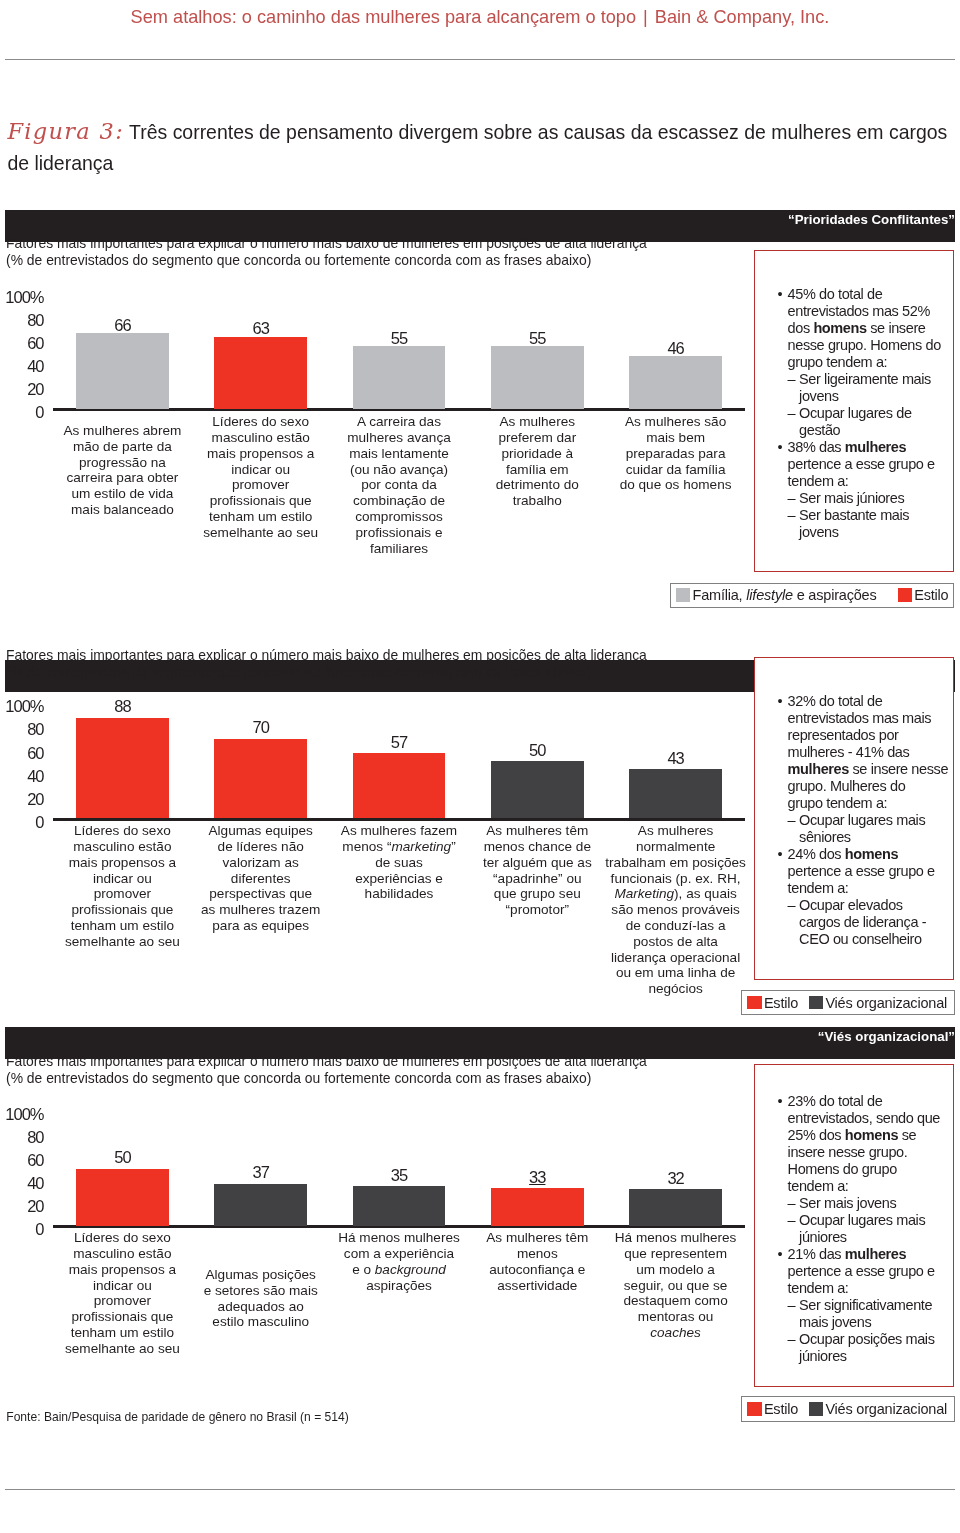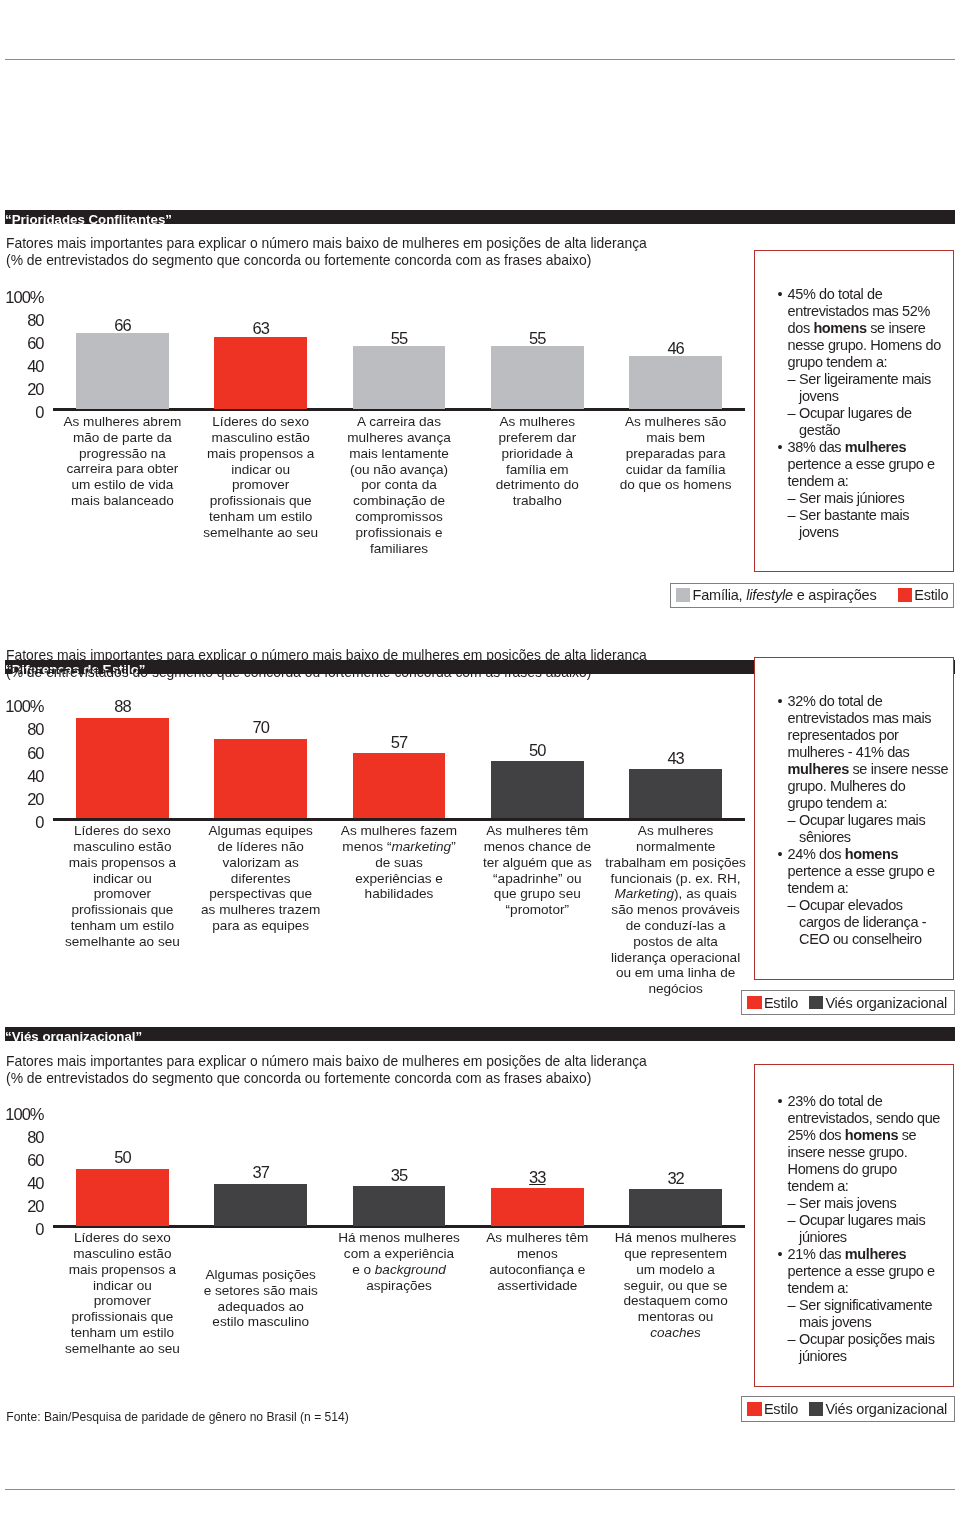--- a/index.html
+++ b/index.html
@@ -10,22 +10,22 @@
   
   .runhead{position:absolute;left:0;top:5.6px;width:960px;text-align:center;color:#c0504d;
            font-size:18.2px;line-height:22px;white-space:nowrap;}
   .runhead .sep{display:inline-block;padding:0 7px;}
   .rule{position:absolute;left:5px;top:59.2px;width:950px;height:1.3px;background:#8b8b8b;}
   
   .figwrap{position:absolute;left:7.4px;top:116px;width:950px;}
   .figtitle{font-size:19.45px;line-height:31px;color:#231f20;font-weight:normal;}
   .figno{color:#c0504d;font-family:"DejaVu Serif",serif;font-style:italic;font-size:22.5px;letter-spacing:1.3px;}
   
-  .blackbar{position:absolute;left:5px;width:950px;height:14px;background:#231f20;
-            color:#fff;font-size:13.3px;font-weight:bold;line-height:20.4px;text-align:left;}
+  .blackbar{position:absolute;left:5px;width:950px;height:32px;background:#231f20;
+            color:#fff;font-size:13.3px;font-weight:bold;line-height:20.4px;text-align:right;}
   .subhead{position:absolute;left:6px;font-size:13.9px;line-height:17.3px;color:#231f20;white-space:nowrap;}
   
   .ylab{position:absolute;font-size:16.5px;line-height:16.5px;text-align:left;color:#231f20;letter-spacing:-1px;}
   .axis{position:absolute;background:#231f20;}
   .bar{position:absolute;}
   .vlab{position:absolute;font-size:16.5px;line-height:16.5px;text-align:center;color:#231f20;letter-spacing:-1px;}
   .cat{position:absolute;font-size:13.6px;line-height:15.8px;text-align:center;color:#231f20;}
   .cat>div{white-space:nowrap;}
   
   .sidebox{position:absolute;border:1.4px solid #b5312e;background:#fff;box-sizing:border-box;}
@@ -43,38 +43,42 @@
   .sw{display:inline-block;width:14.3px;height:13.6px;vertical-align:-1.8px;margin-right:2.2px;}
   .footer{position:absolute;left:6.25px;font-size:12.1px;line-height:14px;color:#231f20;}
   .botrule{position:absolute;left:5.2px;width:950px;height:1.3px;background:#8b8b8b;}
   .pagenum{position:absolute;left:0;width:960px;text-align:center;font-size:18px;line-height:22px;color:#231f20;}
 </style>
 </head>
 <body>
 
 <div class="page">
 
+  <div class="runhead"><span>Sem atalhos: o caminho das mulheres para alcançarem o topo</span><span class="sep">|</span><span>Bain &amp; Company, Inc.</span></div>
   <div class="rule"></div>
 
+  <div class="figwrap">
+    <div class="figtitle"><span class="figno">Figura 3:</span> <span>Três correntes de pensamento divergem sobre as causas da escassez de mulheres em cargos de liderança</span></div>
+  </div>
 
   <div id="sections">
       <div>
         <div class="blackbar" style="top: 209.7px;">“Prioridades Conflitantes”</div>
         <div class="subhead" style="top: 234.7px;">Fatores mais importantes para explicar o número mais baixo de mulheres em posições de alta liderança</div>
         <div class="subhead" style="top: 252px;">(% de entrevistados do segmento que concorda ou fortemente concorda com as frases abaixo)</div>
         <div class="ylab" style="right: 916.5px; top: 288.6px;">100%</div>
         <div class="ylab" style="right: 916.5px; top: 311.74px;">80</div>
         <div class="ylab" style="right: 916.5px; top: 334.88px;">60</div>
         <div class="ylab" style="right: 916.5px; top: 358.02px;">40</div>
         <div class="ylab" style="right: 916.5px; top: 381.16px;">20</div>
         <div class="ylab" style="right: 916.5px; top: 404.3px;">0</div>
         <div class="axis" style="left: 53px; width: 692px; top: 408.05px; height: 3.1px;"></div>
         <div class="bar" style="left: 76px; width: 92.8px; top: 333.428px; height: 75.372px; background: rgb(187, 189, 192);"></div>
         <div class="vlab" style="left: 76px; width: 92.8px; top: 317.028px;">66</div>
-        <div class="cat" style="left: 34.9px; width: 175px; top: 414px;">
+        <div class="cat" style="left: 34.9px; width: 175px; top: 423px;">
           <div>As mulheres abrem</div>
           <div>mão de parte da</div>
           <div>progressão na</div>
           <div>carreira para obter</div>
           <div>um estilo de vida</div>
           <div>mais balanceado</div>
         </div>
         <div class="bar" style="left: 214.3px; width: 92.8px; top: 336.854px; height: 71.946px; background: rgb(238, 50, 36);"></div>
         <div class="vlab" style="left: 214.3px; width: 92.8px; top: 320.454px;">63</div>
         <div class="cat" style="left: 173.2px; width: 175px; top: 414.2px;">

